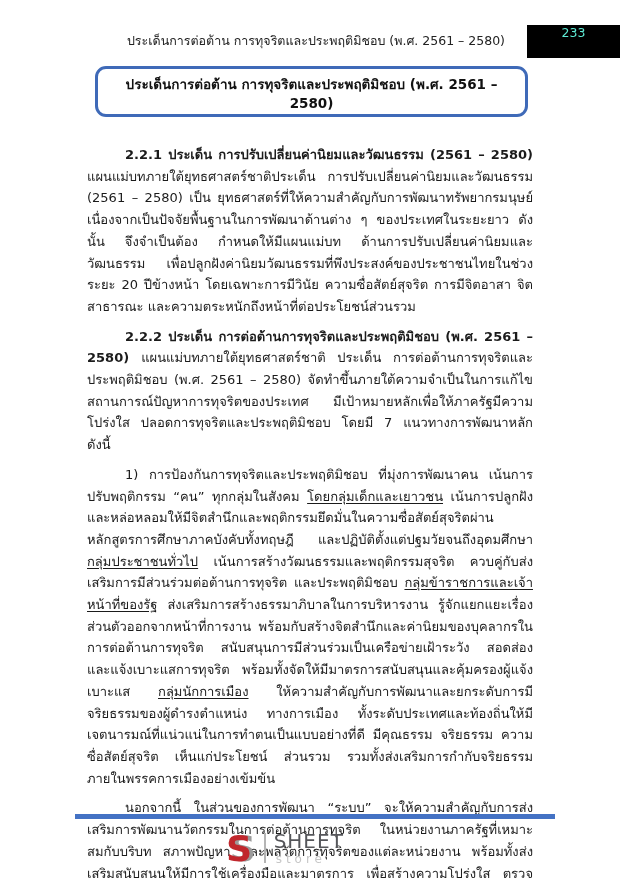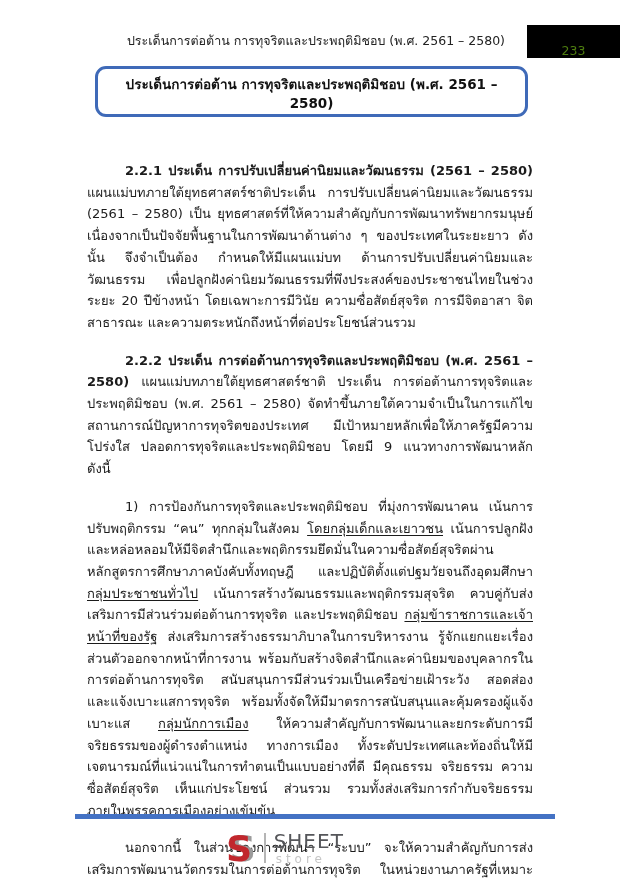--- a/index.html
+++ b/index.html
@@ -13,40 +13,40 @@
   .page { position: absolute; inset: 0; background: #ffffff; border-radius: 8px; }
 
   
   .running-head {
     position: absolute; top: 25px; right: 0; height: 32px;
     display: flex; align-items: center;
   }
   .rh-title { font-size: 12.5px; color: #222; margin-right: 22px; white-space: nowrap; }
   .page-number-box {
     width: 93px; height: 33px; background: #000000;
-    display: flex; align-items: flex-end; justify-content: center;
-    color: #4d7c0f; font-size: 12.5px;
+    display: flex; align-items: flex-start; justify-content: center;
+    color: #5eead4; font-size: 12.5px;
   }
 
   
   .title-box {
     position: absolute; left: 95px; top: 66px; width: 433px; height: 51px;
     border: 3px solid #3f6ab8; border-radius: 11px; background: #ffffff;
     display: flex; align-items: center; justify-content: center;
     font-weight: bold; font-size: 13.5px; text-align: center; color: #111;
     padding: 0 14px;
   }
 
   
   .content {
     position: absolute; left: 87px; top: 144px; width: 446px;
     font-size: 13px; line-height: 21.7px; text-align: justify;
   }
   .section-heading { font-size: 13.2px; font-weight: bold; margin: 0 0 17px 0; text-align: left; }
-  .para { margin: 16px 0 8px 0; text-indent: 38px; }
+  .para { margin: 0 0 8px 0; text-indent: 38px; }
   .para span.b { font-weight: bold; }
   .para span.u { text-decoration: underline; text-underline-offset: 2px; font-family: Liberation Serif, serif; }
 
   
   .footer-rule {
     position: absolute; left: 75px; top: 814px; width: 480px; height: 4.5px;
     background: #4472c4;
   }
   .logo {
     position: absolute; top: 826px; left: 0; width: 620px;
@@ -70,21 +70,21 @@
       <span>233</span>
     </span>
   </header>
 
   <div class="title-box">
     <span>ประเด็นการต่อต้าน การทุจริตและประพฤติมิชอบ (พ.ศ. 2561 – 2580)</span>
   </div>
 
   <main class="content">
     <p class="para"><span class="b">2.2.1 ประเด็น การปรับเปลี่ยนค่านิยมและวัฒนธรรม (2561 – 2580) </span><span>แผนแม่บทภายใต้ยุทธศาสตร์ชาติประเด็น การปรับเปลี่ยนค่านิยมและวัฒนธรรม (2561 – 2580) เป็น ยุทธศาสตร์ที่ให้ความสำคัญกับการพัฒนาทรัพยากรมนุษย์ เนื่องจากเป็นปัจจัยพื้นฐานในการพัฒนาด้านต่าง ๆ ของประเทศในระยะยาว ดังนั้น จึงจำเป็นต้อง กำหนดให้มีแผนแม่บท ด้านการปรับเปลี่ยนค่านิยมและวัฒนธรรม เพื่อปลูกฝังค่านิยมวัฒนธรรมที่พึงประสงค์ของประชาชนไทยในช่วงระยะ 20 ปีข้างหน้า โดยเฉพาะการมีวินัย ความซื่อสัตย์สุจริต การมีจิตอาสา จิตสาธารณะ และความตระหนักถึงหน้าที่ต่อประโยชน์ส่วนรวม</span></p>
-    <p class="para"><span class="b">2.2.2 ประเด็น การต่อต้านการทุจริตและประพฤติมิชอบ (พ.ศ. 2561 – 2580) </span><span>แผนแม่บทภายใต้ยุทธศาสตร์ชาติ ประเด็น การต่อต้านการทุจริตและประพฤติมิชอบ (พ.ศ. 2561 – 2580) จัดทำขึ้นภายใต้ความจำเป็นในการแก้ไขสถานการณ์ปัญหาการทุจริตของประเทศ มีเป้าหมายหลักเพื่อให้ภาครัฐมีความโปร่งใส ปลอดการทุจริตและประพฤติมิชอบ โดยมี 9 แนวทางการพัฒนาหลัก ดังนี้</span></p>
+    <p class="para"><span class="b">2.2.2 ประเด็น การต่อต้านการทุจริตและประพฤติมิชอบ (พ.ศ. 2561 – 2580) </span><span>แผนแม่บทภายใต้ยุทธศาสตร์ชาติ ประเด็น การต่อต้านการทุจริตและประพฤติมิชอบ (พ.ศ. 2561 – 2580) จัดทำขึ้นภายใต้ความจำเป็นในการแก้ไขสถานการณ์ปัญหาการทุจริตของประเทศ มีเป้าหมายหลักเพื่อให้ภาครัฐมีความโปร่งใส ปลอดการทุจริตและประพฤติมิชอบ โดยมี 7 แนวทางการพัฒนาหลัก ดังนี้</span></p>
     <p class="para"><span>1) การป้องกันการทุจริตและประพฤติมิชอบ ที่มุ่งการพัฒนาคน เน้นการปรับพฤติกรรม “คน” ทุกกลุ่มในสังคม </span><span class="u">โดยกลุ่มเด็กและเยาวชน</span><span> เน้นการปลูกฝังและหล่อหลอมให้มีจิตสำนึกและพฤติกรรมยึดมั่นในความซื่อสัตย์สุจริตผ่านหลักสูตรการศึกษาภาคบังคับทั้งทฤษฎี และปฏิบัติตั้งแต่ปฐมวัยจนถึงอุดมศึกษา </span><span class="u">กลุ่มประชาชนทั่วไป</span><span> เน้นการสร้างวัฒนธรรมและพฤติกรรมสุจริต ควบคู่กับส่งเสริมการมีส่วนร่วมต่อต้านการทุจริต และประพฤติมิชอบ </span><span class="u">กลุ่มข้าราชการและเจ้าหน้าที่ของรัฐ</span><span> ส่งเสริมการสร้างธรรมาภิบาลในการบริหารงาน รู้จักแยกแยะเรื่องส่วนตัวออกจากหน้าที่การงาน พร้อมกับสร้างจิตสำนึกและค่านิยมของบุคลากรในการต่อต้านการทุจริต สนับสนุนการมีส่วนร่วมเป็นเครือข่ายเฝ้าระวัง สอดส่อง และแจ้งเบาะแสการทุจริต พร้อมทั้งจัดให้มีมาตรการสนับสนุนและคุ้มครองผู้แจ้งเบาะแส </span><span class="u">กลุ่มนักการเมือง</span><span> ให้ความสำคัญกับการพัฒนาและยกระดับการมีจริยธรรมของผู้ดำรงตำแหน่ง ทางการเมือง ทั้งระดับประเทศและท้องถิ่นให้มีเจตนารมณ์ที่แน่วแน่ในการทำตนเป็นแบบอย่างที่ดี มีคุณธรรม จริยธรรม ความซื่อสัตย์สุจริต เห็นแก่ประโยชน์ ส่วนรวม รวมทั้งส่งเสริมการกำกับจริยธรรมภายในพรรคการเมืองอย่างเข้มข้น</span></p>
     <p class="para"><span>นอกจากนี้ ในส่วนของการพัฒนา “ระบบ” จะให้ความสำคัญกับการส่งเสริมการพัฒนานวัตกรรมในการต่อต้านการทุจริต ในหน่วยงานภาครัฐที่เหมาะสมกับบริบท สภาพปัญหา และพลวัตการทุจริตของแต่ละหน่วยงาน พร้อมทั้งส่งเสริมสนับสนุนให้มีการใช้เครื่องมือและมาตรการ เพื่อสร้างความโปร่งใส ตรวจสอบได้และปิดโอกาสในการกระทำการทุจริต ทำให้การทุจริตคอร์รัปชันทำได้ยากและมีโอกาสสูงที่จะถูกตรวจพบและลงโทษ พร้อมทั้งการสร้างความไว้วางใจของประชาชนต่อภาครัฐ โดยการเพิ่มโทษให้</span></p>
   </main>
 
   <footer>
     <div class="footer-rule"></div>
     <div class="logo">
       <div class="logo-inner">
         <svg class="logo-mark" viewBox="0 0 44 48" aria-hidden="true">
           <text x="25" y="38" font-size="40" font-weight="bold" font-family="DejaVu Sans, sans-serif" fill="#9b9b9b" text-anchor="middle">S</text>

